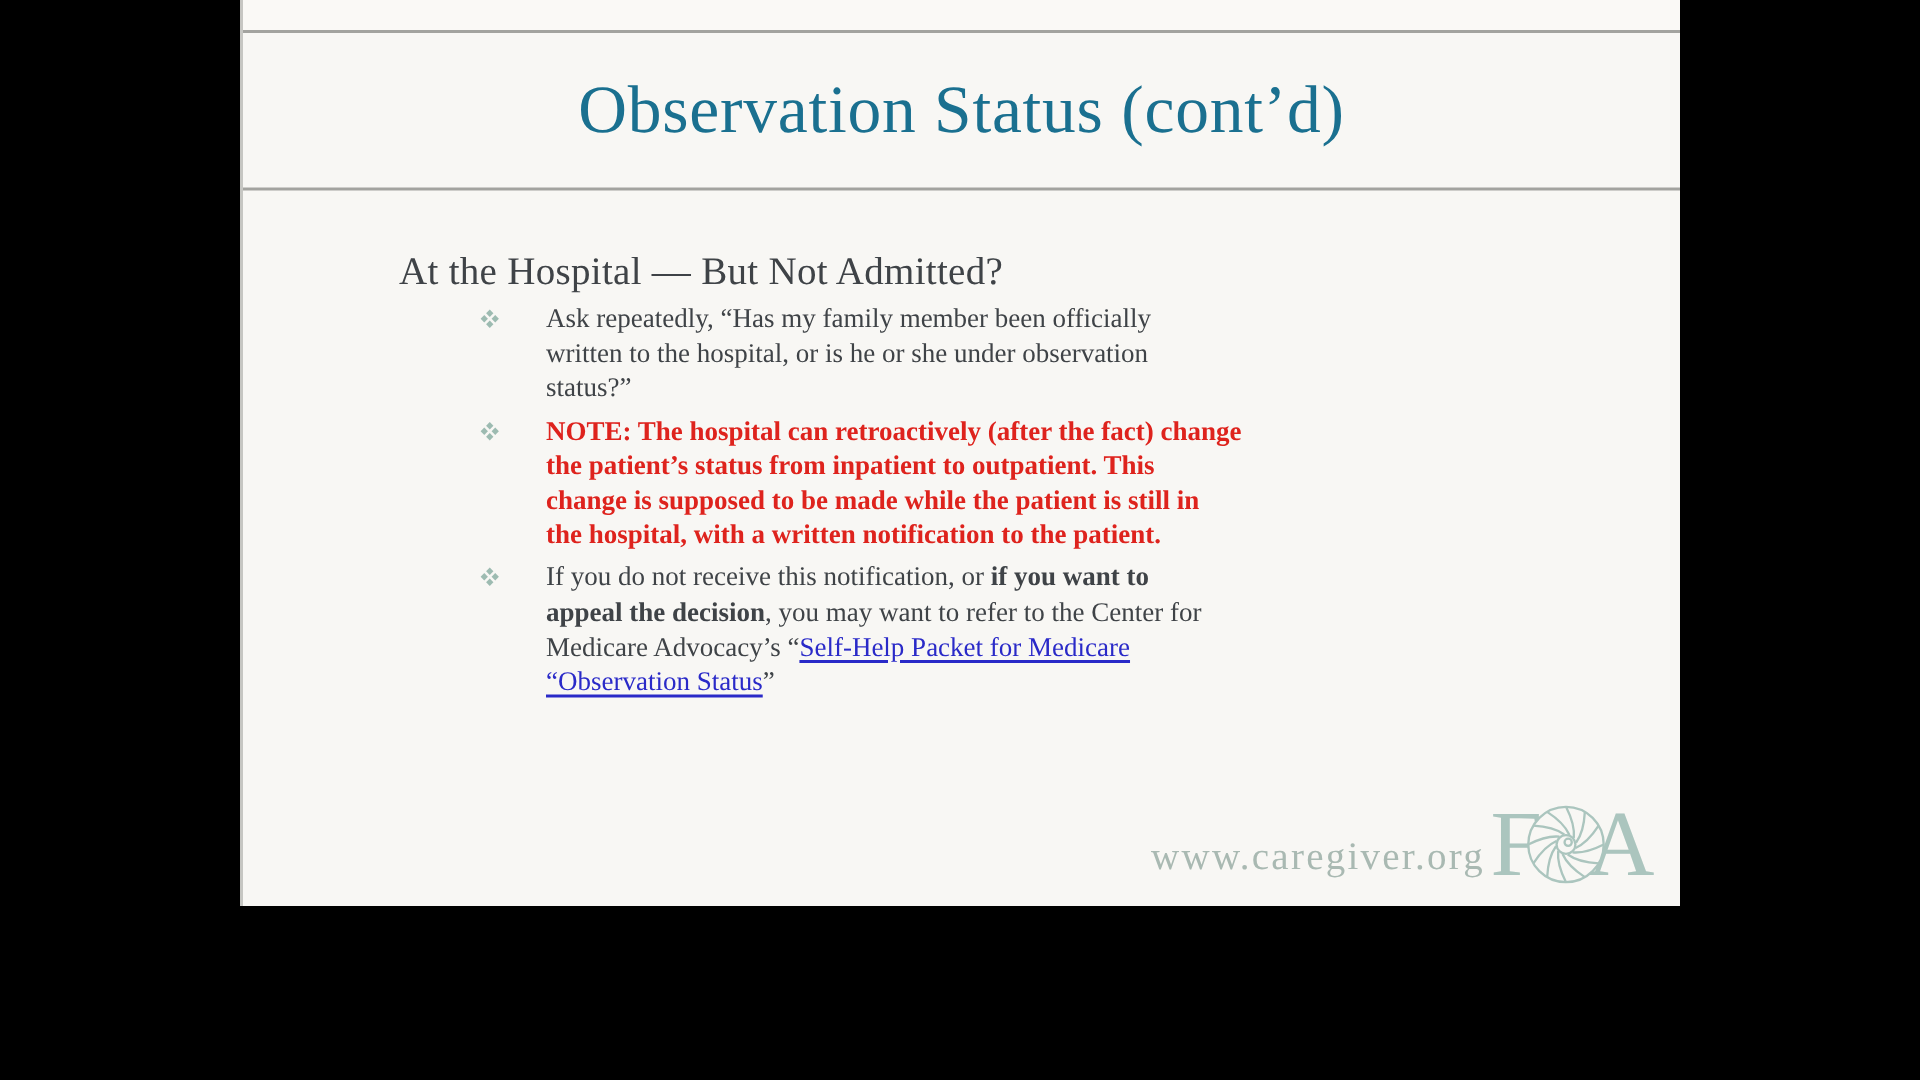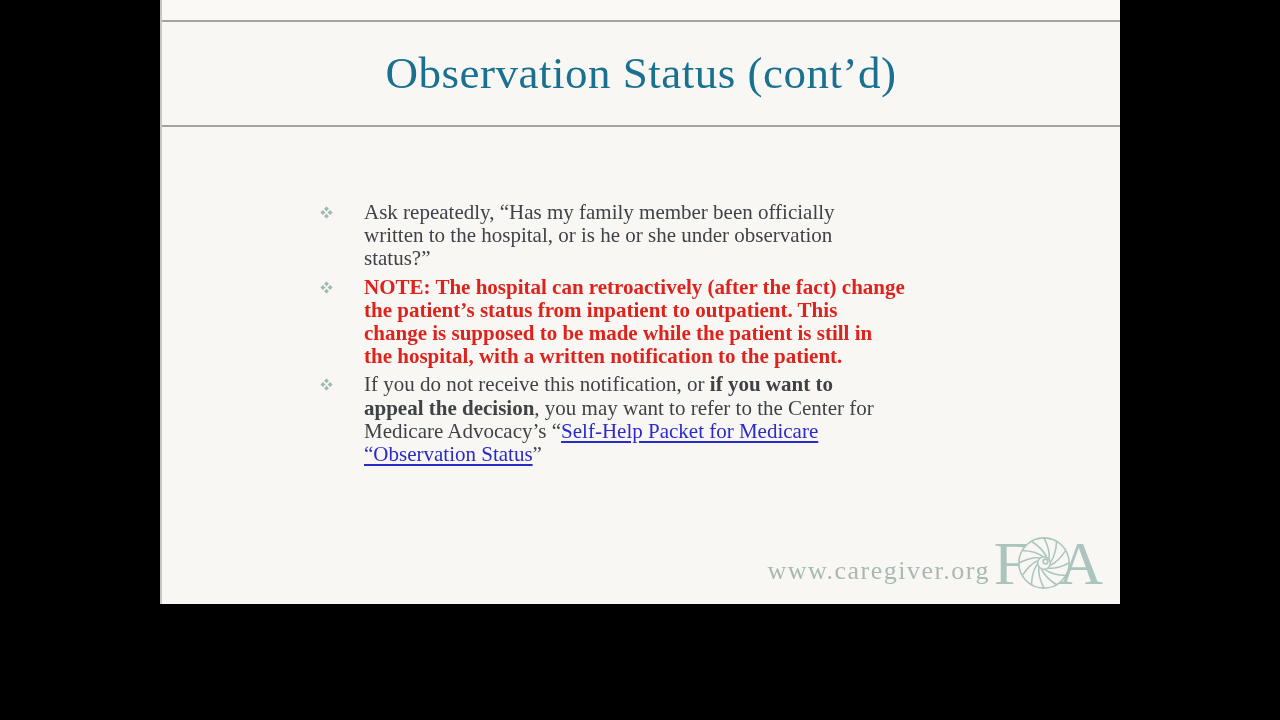--- a/index.html
+++ b/index.html
@@ -61,21 +61,21 @@
     display:flex;align-items:flex-start;
     margin-bottom:5px;
   }
   .marker{
     flex:0 0 46px;
     padding-top:5px;padding-left:2px;
     line-height:1;
   }
   .marker svg{display:block;}
   .btext{
-    font-size:21px;
+    font-size:18px;
     line-height:23.2px;
     color:var(--body-gray);
   }
   .line{white-space:nowrap;}
   .seg-r{font-weight:400;}
   .seg-b{font-weight:700;}
   .seg-red{font-weight:700;color:var(--note-red);}
   a.seg-link{
     color:var(--link-blue);
     text-decoration:underline;
@@ -105,20 +105,21 @@
 </head>
 <body>
 
 <div class="slide">
   <div class="top-strip"></div>
 
   <div class="title-band">
     <h1>Observation Status (cont’d)</h1>
   </div>
 
+  <div class="section-heading">At the Hospital — But Not Admitted?</div>
 
   <ul class="bullets">
       <li>
         <span class="marker">
           <svg width="13" height="13" viewBox="0 0 16 16" fill="#9dbbb1">
             <path d="M8 .5 11 3.5 8 6.5 5 3.5Z"></path>
             <path d="M3.5 5 6.5 8 3.5 11 .5 8Z"></path>
             <path d="M12.5 5 15.5 8 12.5 11 9.5 8Z"></path>
             <path d="M8 9.5 11 12.5 8 15.5 5 12.5Z"></path>
           </svg>

